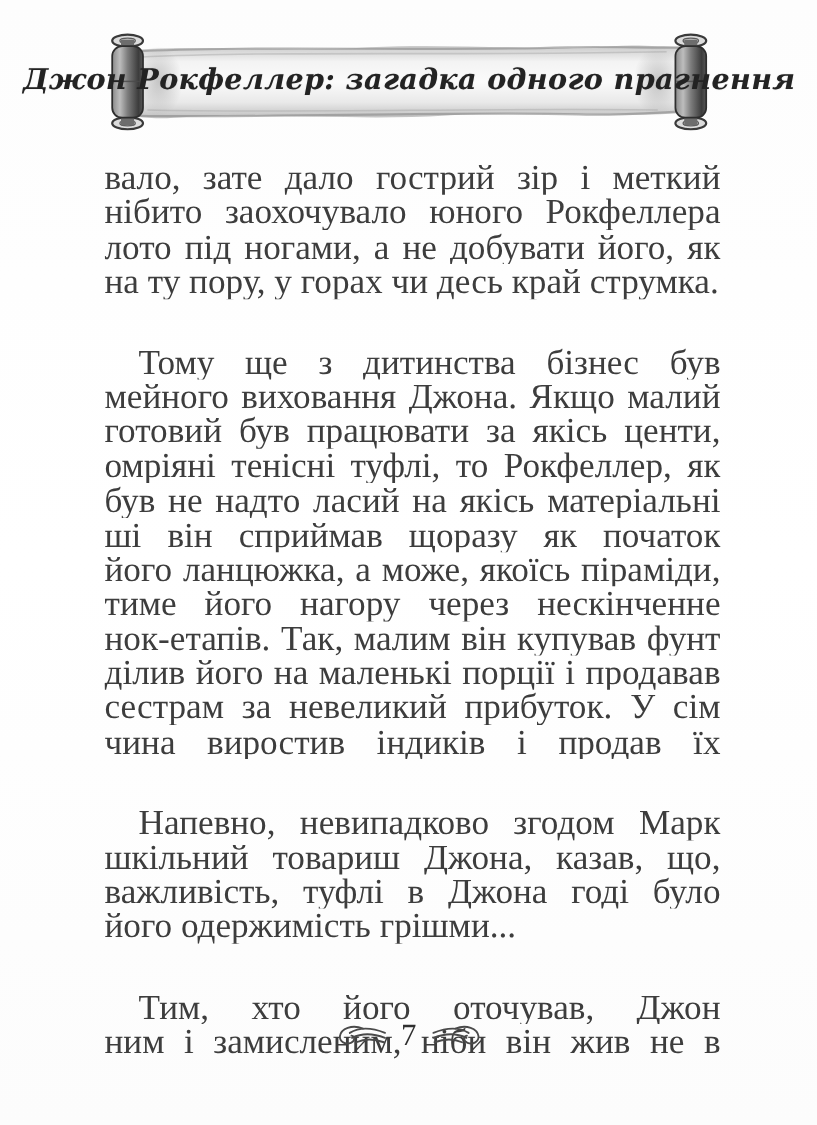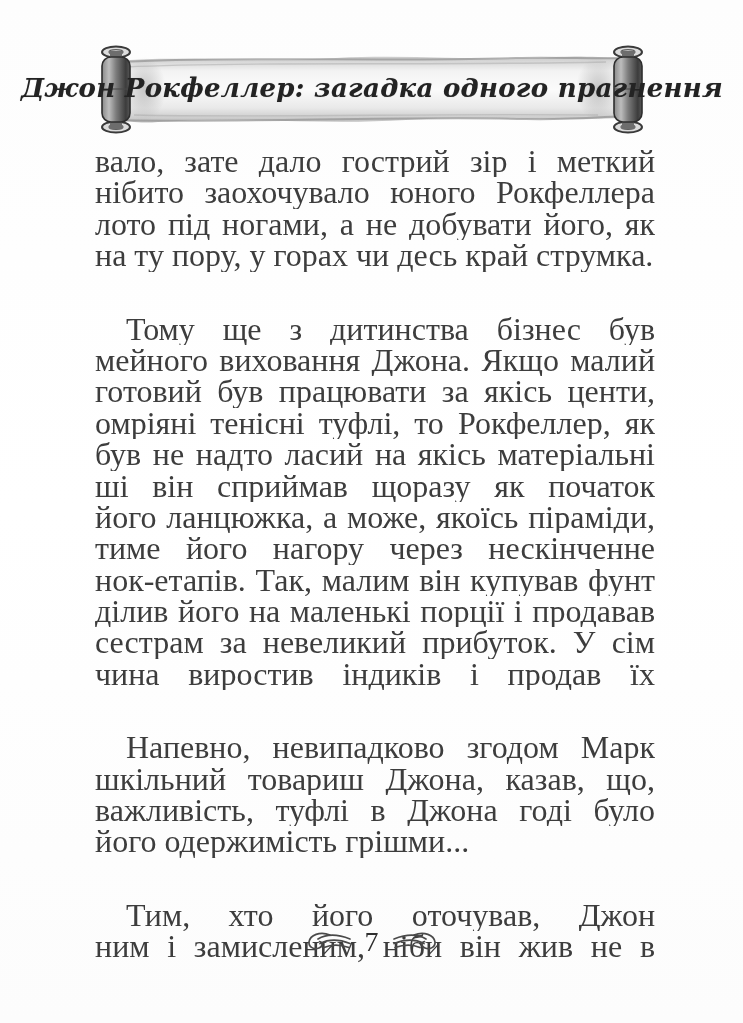--- a/index.html
+++ b/index.html
@@ -14,21 +14,21 @@
   .book-page {
     position: absolute;
     inset: 0;
     background: linear-gradient(180deg, #fdfdfd 0%, #ffffff 50%, #fcfcfc 100%);
   }
 
   
   .banner {
     position: absolute;
     left: 86px;
-    top: 43px;
+    top: 28px;
     width: 572px;
     height: 94px;
   }
   .banner svg { position: absolute; inset: 0; width: 100%; height: 100%; }
   .banner-title {
     position: absolute;
     inset: 0;
     display: flex;
     align-items: center;
     justify-content: center;

